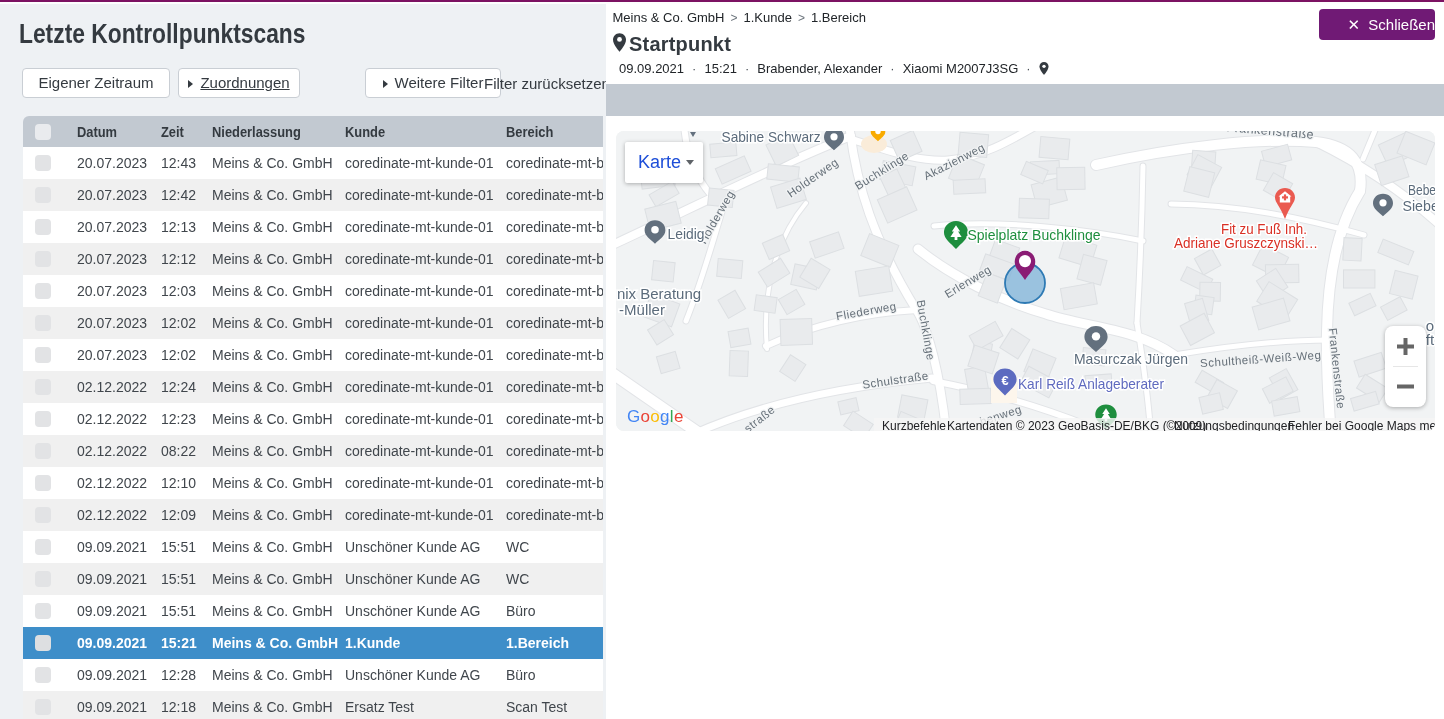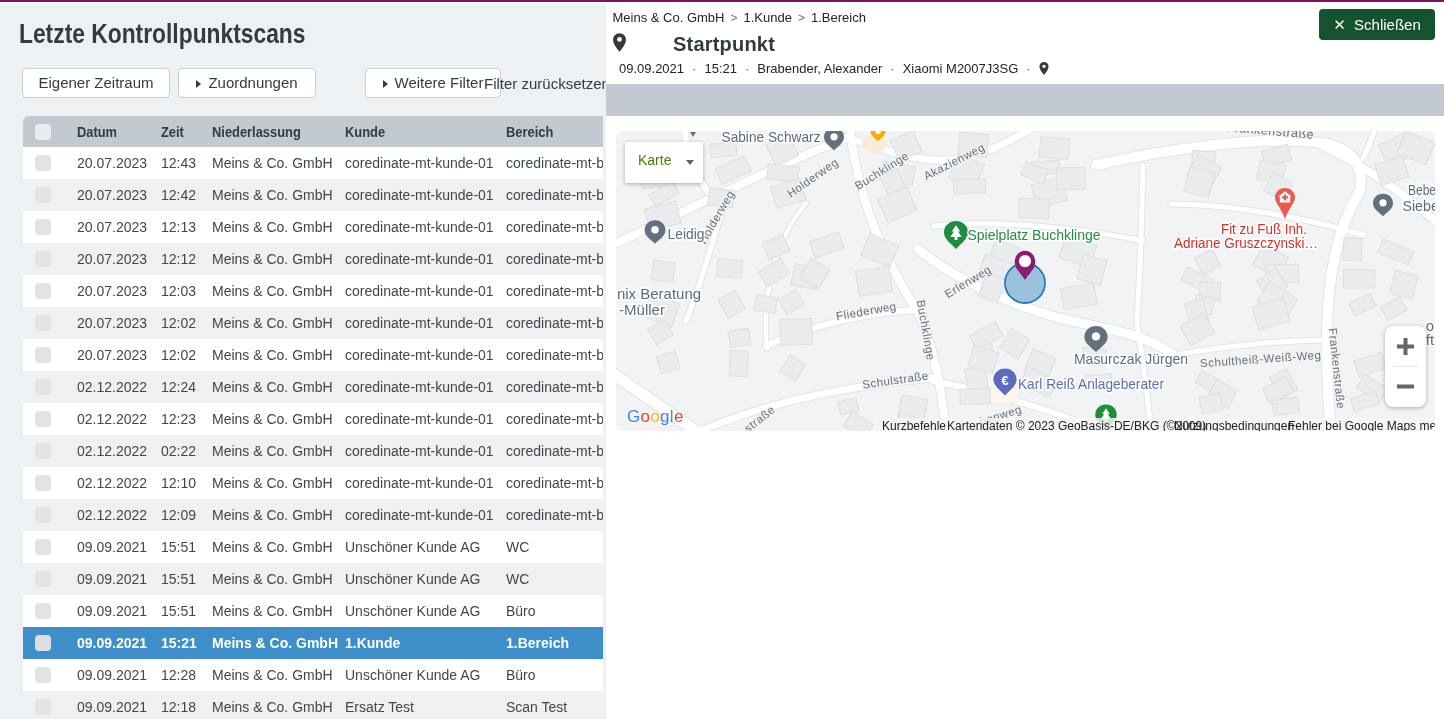--- a/index.html
+++ b/index.html
@@ -2,46 +2,46 @@
 <html><head>
 <meta charset="utf-8">
 <style>
 * { margin:0; padding:0; box-sizing:border-box; }
 html,body { width:1444px; height:719px; overflow:hidden; font-family:"Liberation Sans", sans-serif; background:#eef1f4; }
 #topbar { position:absolute; left:0; top:0; width:1444px; height:2px; background:#7c1262; z-index:50; }
 #whiteline { position:absolute; left:0; top:2px; width:1444px; height:2px; background:#fdfefe; z-index:50; }
 #title { position:absolute; left:19px; top:19px; font-size:27px; font-weight:bold; color:#343a40; transform:scaleX(0.845); transform-origin:0 0; white-space:nowrap; }
 .btn { position:absolute; top:68px; height:30px; background:#fff; border:1px solid #c9ced4; border-radius:4px; font-size:15px; color:#343a40; line-height:28px; text-align:center; }
 #btn1 { left:22px; width:148px; }
-#btn2 { left:178px; width:138px; }
+#btn2 { left:178px; width:122px;text-decoration:underline; }
 #btn3 { left:321px; width:136px;margin-left:44px; }
 .caret { display:inline-block; width:0; height:0; border-left:5px solid #343a40; border-top:4px solid transparent; border-bottom:4px solid transparent; margin-right:7px; }
 #filterreset { position:absolute; left:484px; top:75px; font-size:15px; color:#343a40; white-space:nowrap; }
 #tablewrap { position:absolute; left:23px; top:116px; width:580px; height:603px; overflow:hidden; }
 .trow { position:relative; width:920px; height:32px; }
 .grid { display:grid; grid-template-columns:54px 84px 51px 133px 161px 220px; align-items:center; height:32px; }
 .cell { font-size:14px; color:#40464c; white-space:nowrap; }
 #thead { background:#c2c9d1; border-radius:6px 6px 0 0; height:31px; }
 #thead .grid { height:31px; }
 #thead .cell { font-weight:bold; color:#343a40; transform:scaleX(0.92); transform-origin:0 50%; }
 .cb { width:16px; height:16px; border-radius:4px; background:#e2e3e5; margin-left:12px; }
 #thead .cb { background:#e9ebee; }
 .odd { background:#fff; }
 .even { background:#f0f0f0; }
 .sel { background:#3e8ec9 !important; }
 .sel .cell { color:#fff; font-weight:bold; }
 .sel .cb { background:#dddfe1; }
 #panel { position:absolute; left:606px; top:0; width:838px; height:719px; background:#fff; z-index:10; }
 #crumb { position:absolute; left:6.5px; top:10px; font-size:13px; color:#212529;text-align:center; }
 #crumb .sep { color:#6c757d; padding:0 6px; font-size:12px; }
-#ptitle { position:absolute; left:23px; top:33px; font-size:20px; font-weight:bold; color:#343a40; letter-spacing:0.2px; white-space:nowrap;margin-left:44px; }
+#ptitle { position:absolute; left:23px; top:33px; font-size:20px; font-weight:bold; color:#343a40; letter-spacing:0.2px; white-space:nowrap; }
 #pin1 { position:absolute; left:7px; top:33px; }
 #meta { position:absolute; left:13px; top:61px; font-size:13px; color:#212529; white-space:nowrap; }
 #meta .dot { color:#495057; padding:0 8px; }
-#closebtn { position:absolute; right:9px; top:9px; width:116px; height:31px; background:#14532d; color:#fff; border-radius:4px; font-size:15px; text-align:center; line-height:31px; }
+#closebtn { position:absolute; right:9px; top:9px; width:116px; height:31px; background:#701a75; color:#fff; border-radius:4px; font-size:15px; text-align:right; line-height:31px; }
 #graybar { position:absolute; left:0; top:84px; width:838px; height:32px; background:#c2c9d1; }
 #mapbox { position:absolute; left:10px; top:131px; width:819px; height:300px; border-radius:8px; overflow:hidden; background:#f1f3f4; }
 </style>
 </head>
 <body>
 <div id="topbar"></div>
 <div id="whiteline"></div>
 <div id="title">Letzte Kontrollpunktscans</div>
 <div class="btn" id="btn1">Eigener Zeitraum</div>
 <div class="btn" id="btn2"><span class="caret"></span>Zuordnungen</div>
@@ -145,21 +145,21 @@
         <div class="cell">12:23</div>
         <div class="cell">Meins &amp; Co. GmbH</div>
         <div class="cell">coredinate-mt-kunde-01</div>
         <div class="cell">coredinate-mt-bereich-01</div>
       </div>
     </div>
   <div class="trow even">
       <div class="grid">
         <div class="cb"></div>
         <div class="cell">02.12.2022</div>
-        <div class="cell">02:22</div>
+        <div class="cell">08:22</div>
         <div class="cell">Meins &amp; Co. GmbH</div>
         <div class="cell">coredinate-mt-kunde-01</div>
         <div class="cell">coredinate-mt-bereich-01</div>
       </div>
     </div>
   <div class="trow odd">
       <div class="grid">
         <div class="cb"></div>
         <div class="cell">02.12.2022</div>
         <div class="cell">12:10</div>
@@ -463,21 +463,21 @@
           <path d="M0,-7 L3,-2.5 L1.5,-2.5 L4,1.5 L1,1.5 L1,3.5 L-1,3.5 L-1,1.5 L-4,1.5 L-1.5,-2.5 L-3,-2.5 z" fill="#fff"></path>
         </g>
         <path d="M74,1 L80,1 L77,6 z" fill="#63707e"></path>
         <circle cx="409" cy="152" r="20" fill="#85b5da" fill-opacity="0.8" stroke="#2e7ab4" stroke-width="1.8"></circle>
         <g transform="translate(409,149) scale(1.08)">
           <path d="M0,0 C-3.5,-6 -9.5,-10 -9.5,-17 C-9.5,-22.8 -5.2,-27 0,-27 C5.2,-27 9.5,-22.8 9.5,-17 C9.5,-10 3.5,-6 0,0 z" fill="#8a1c74"></path>
           <circle cx="0" cy="-17.5" r="5.6" fill="#fff"></circle>
         </g>
       </svg>
 <div style="position:absolute;left:9px;top:11px;width:78px;height:41px;background:#fff;border-radius:2px;box-shadow:0 1px 4px rgba(0,0,0,0.3);z-index:5"></div>
-<div style="position:absolute;left:22px;top:21px;font-size:14px;color:#4d7c0f;z-index:6">Karte</div>
+<div style="position:absolute;left:22px;top:21px;font-size:18px;color:#1d4ed8;z-index:6">Karte</div>
 <div style="position:absolute;left:70px;top:29px;width:0;height:0;border-top:5px solid #5f6368;border-left:4.5px solid transparent;border-right:4.5px solid transparent;z-index:6"></div>
 <div style="position:absolute;left:769px;top:195px;width:41px;height:81px;background:#fff;border-radius:8px;box-shadow:0 1px 4px rgba(0,0,0,0.3);z-index:5">
   <svg width="41" height="81">
           <path d="M12,20.5 h17 M20.5,12 v17" stroke="#666" stroke-width="4"></path>
           <line x1="8" y1="40.5" x2="33" y2="40.5" stroke="#e6e6e6" stroke-width="1"></line>
           <path d="M12,60.5 h17" stroke="#666" stroke-width="4"></path>
         </svg>
 </div>
 <div style="position:absolute;left:0;bottom:0;width:819px;height:13px;z-index:4;font-size:12px;color:#202124;white-space:nowrap">
   <div style="position:absolute;left:258px;top:0;width:561px;height:13px;background:rgba(245,245,245,0.82)"></div>

